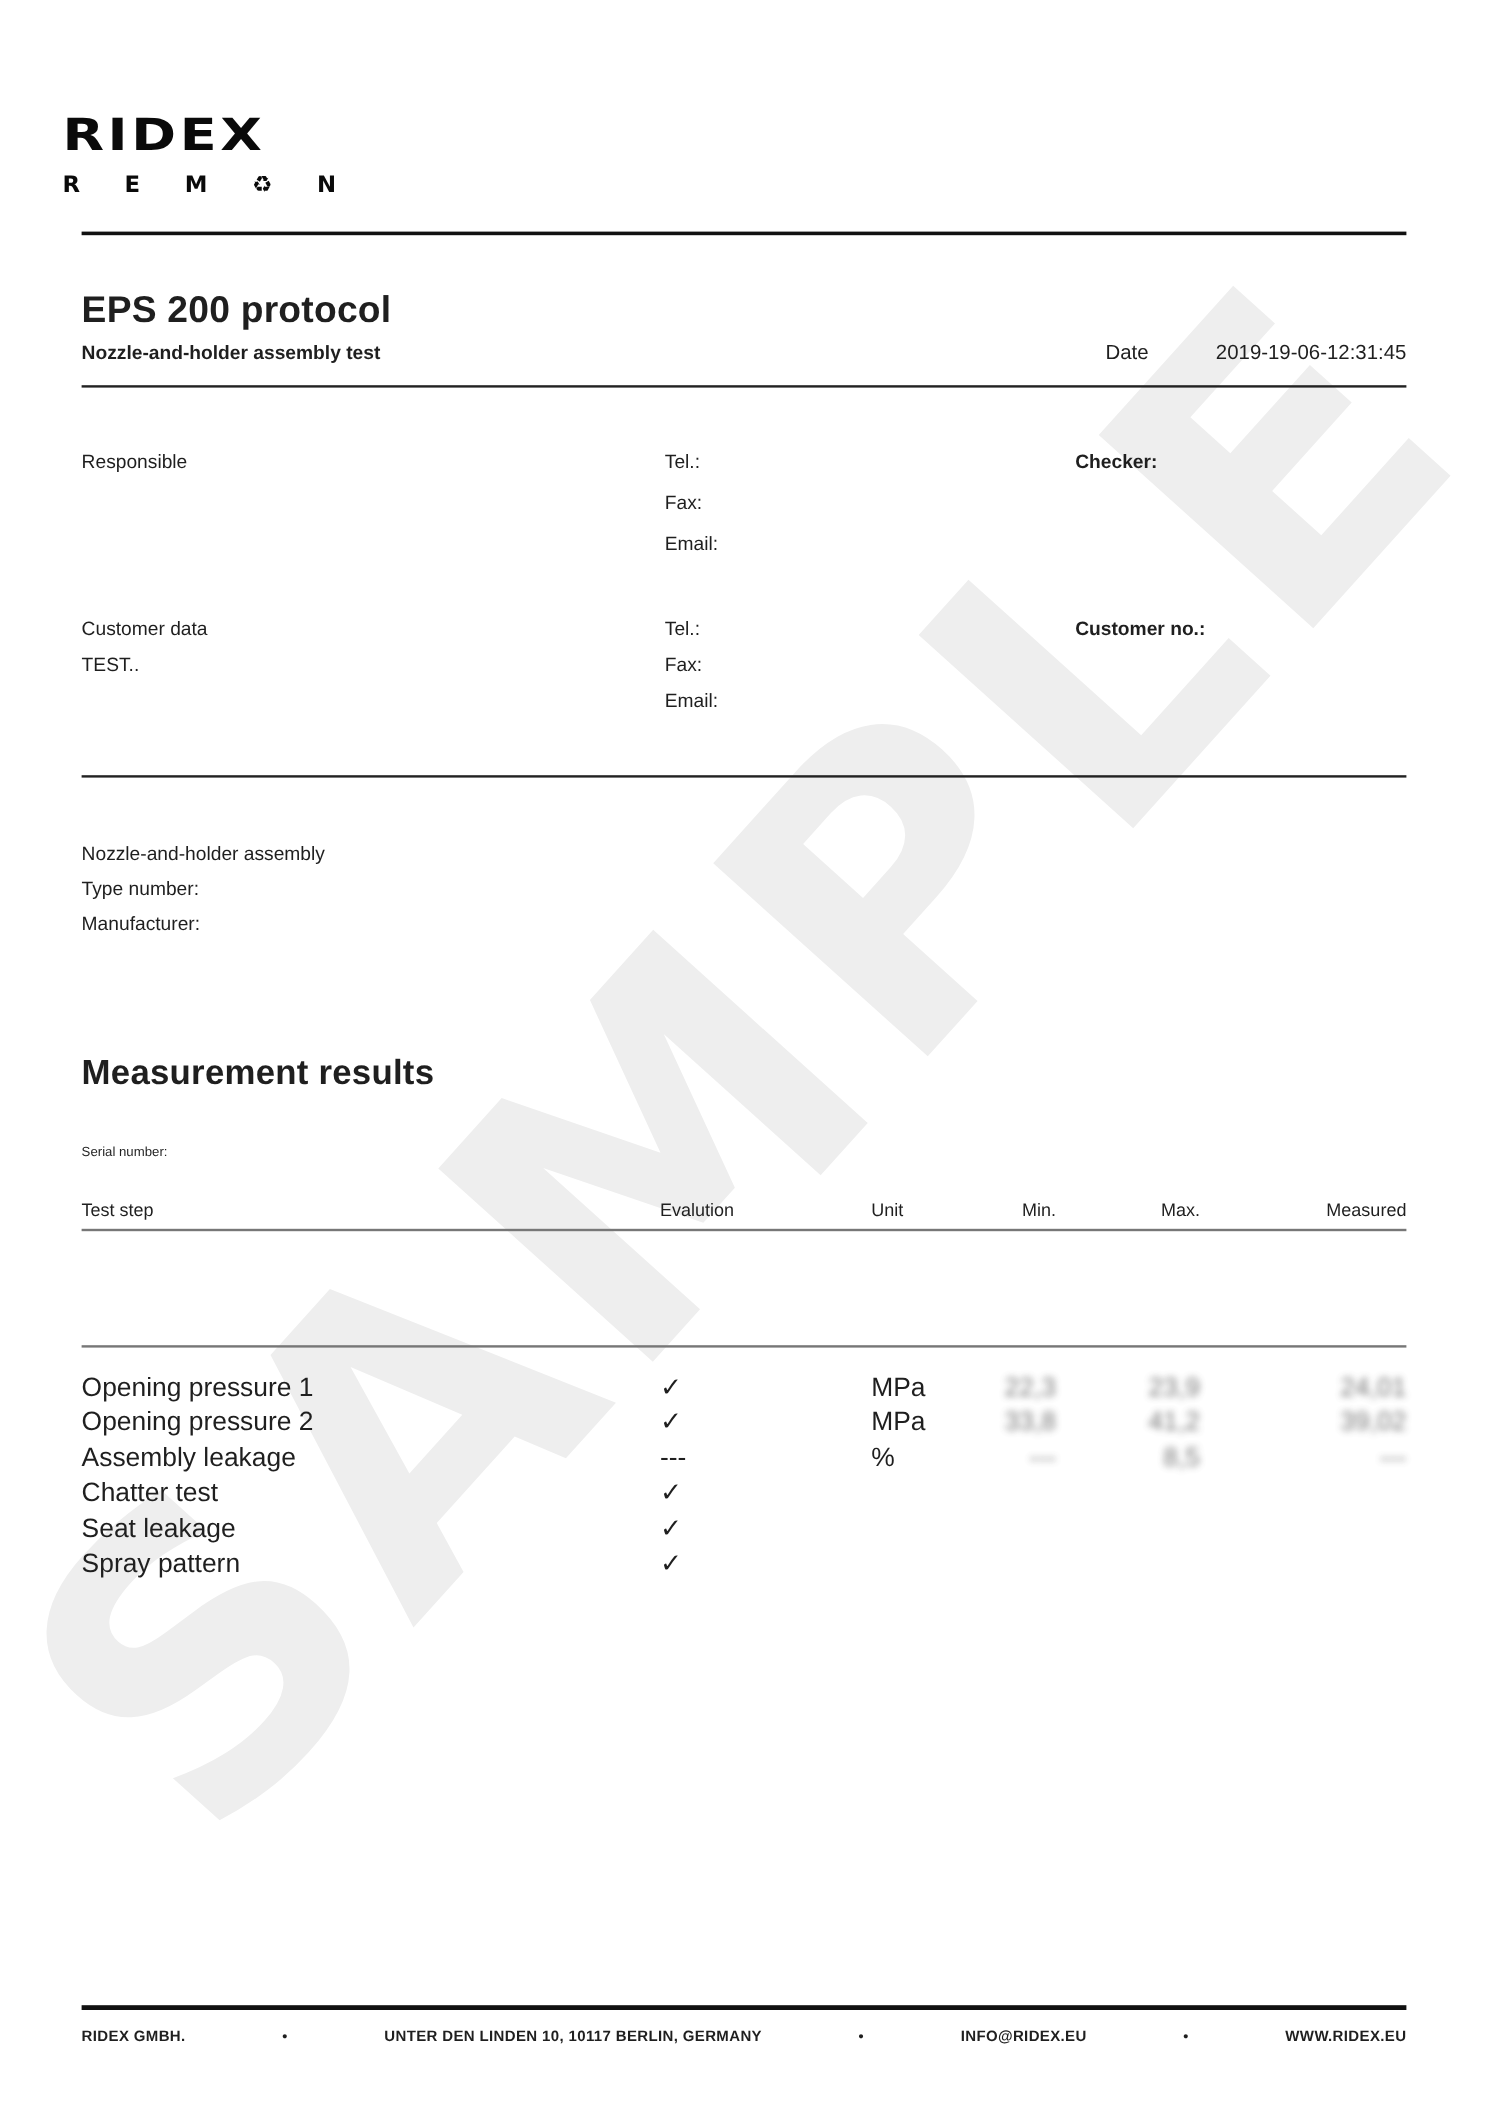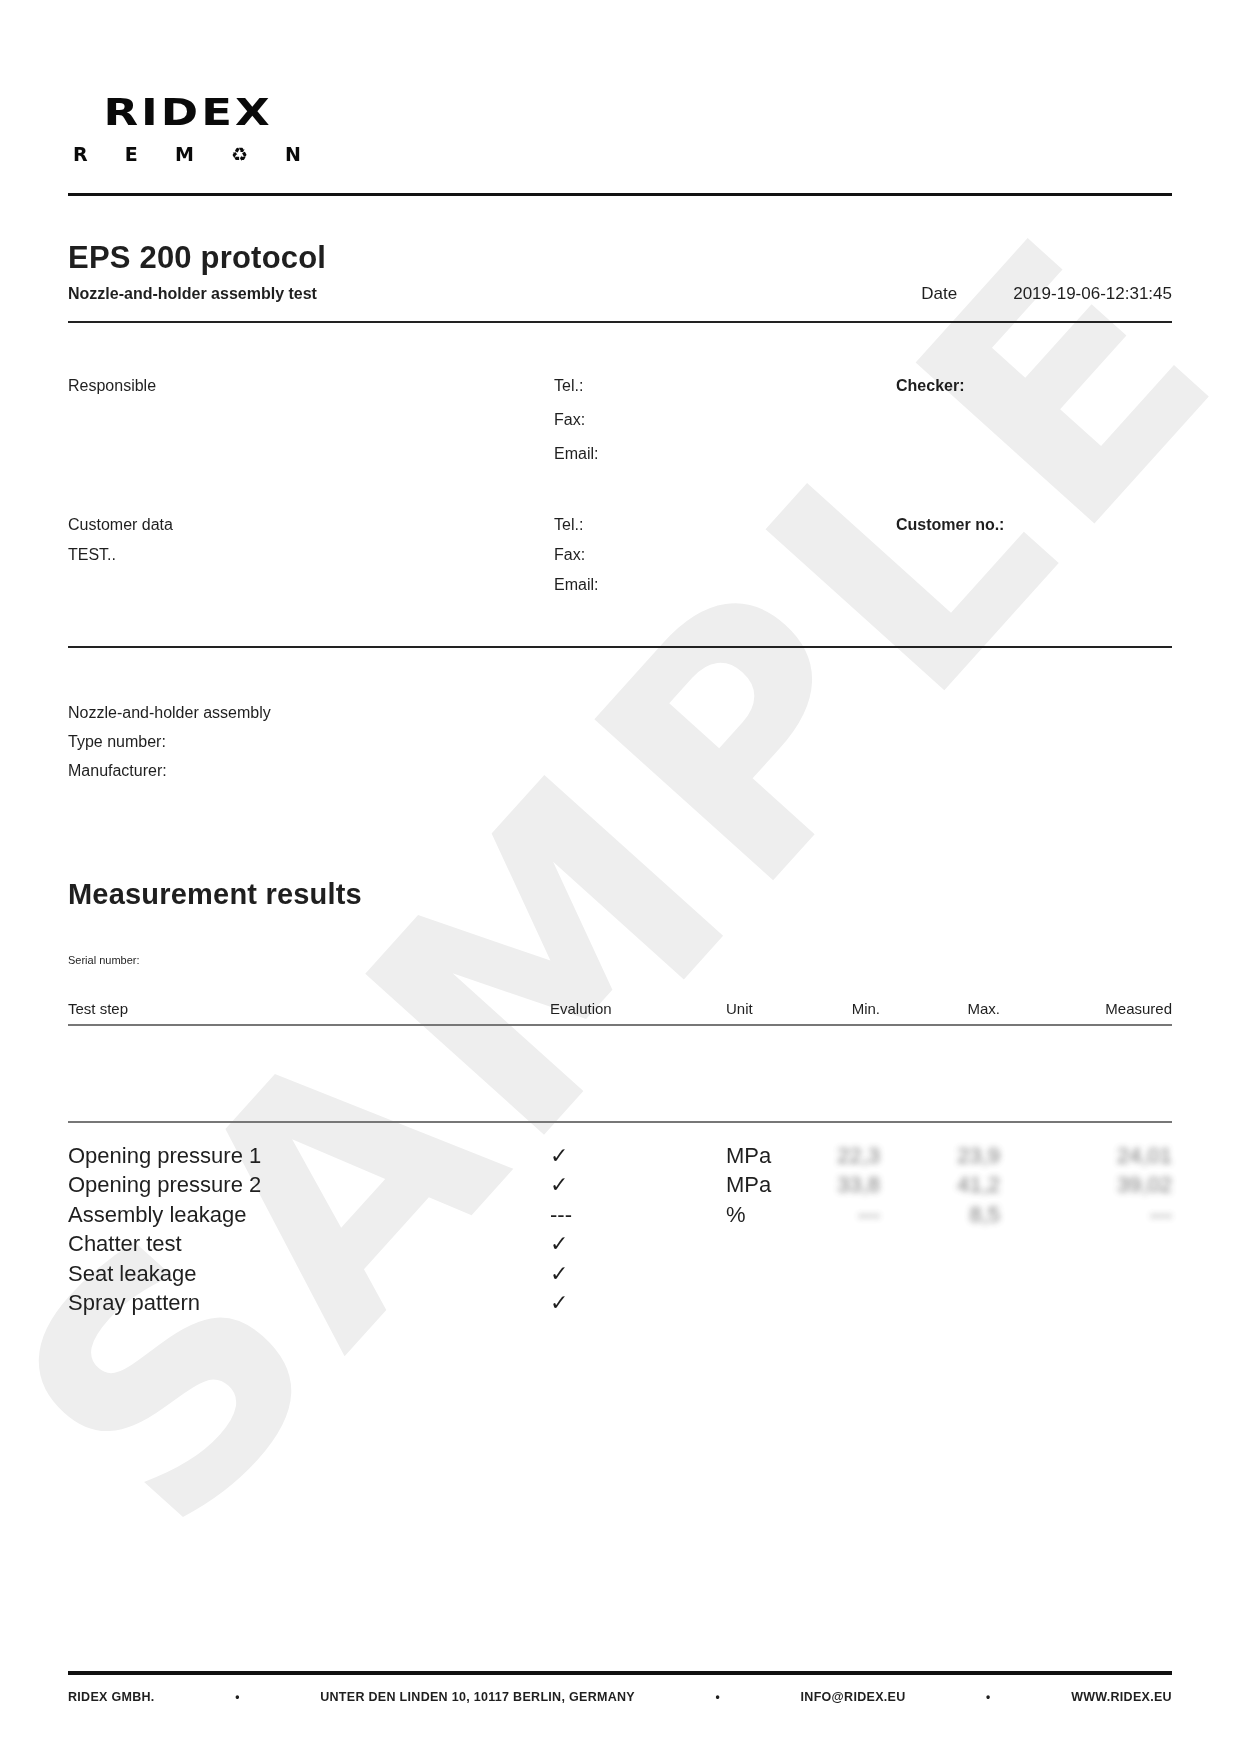--- a/index.html
+++ b/index.html
@@ -13,21 +13,21 @@
   
   .watermark {
     position:absolute; left:620px; top:880px;
     transform:translate(-50%,-50%) rotate(-48deg);
     font-family:"DejaVu Sans", sans-serif;
     font-size:330px; font-weight:700; letter-spacing:14px;
     color:#eeeeee; white-space:nowrap; z-index:0; user-select:none;
   }
 
   
-  .logo { left:73px; top:94px; width:230px;text-align:center; }
+  .logo { left:52px; top:94px; width:230px; }
   .logo-primary {
     font-family:"DejaVu Sans", sans-serif;
     font-size:45px; font-weight:800; letter-spacing:3px;
     transform:scaleY(0.82); transform-origin:top left; line-height:1;
     color:#0a0a0a; white-space:nowrap;
   }
   .logo-secondary {
     display:flex; justify-content:space-between; width:228px; margin-top:6px;
     font-family:"DejaVu Sans", sans-serif;
     font-size:19px; font-weight:800; color:#0a0a0a; line-height:1;

